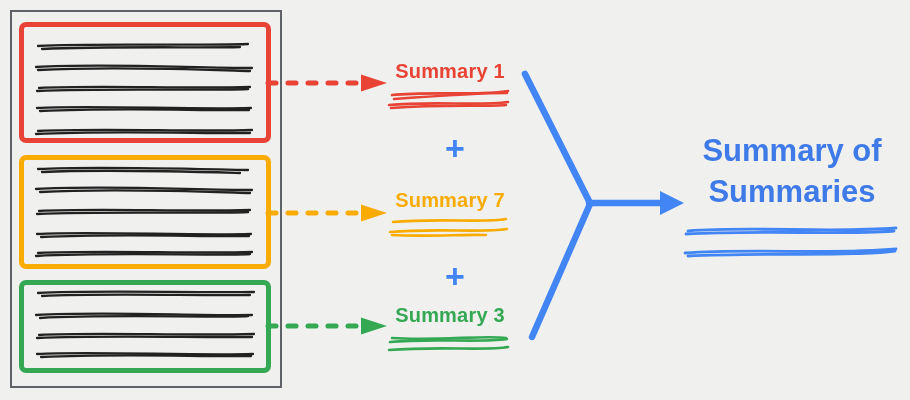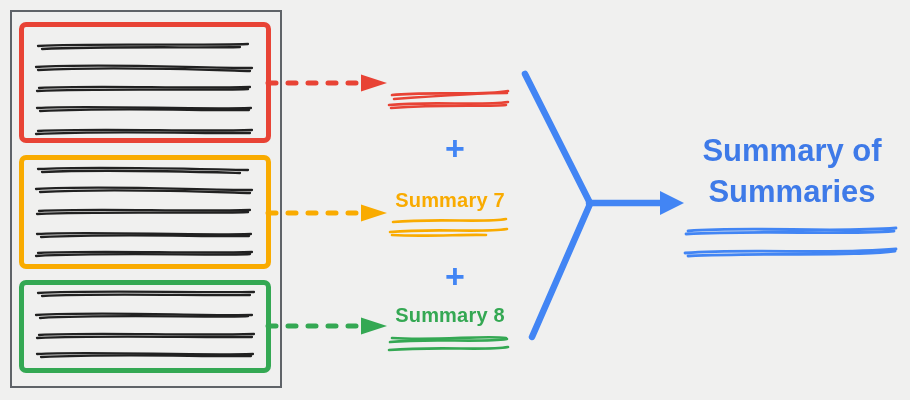--- a/index.html
+++ b/index.html
@@ -132,35 +132,36 @@
   </svg>
   <svg class="map-arrow a2" viewBox="0 0 132 26">
     <line x1="4" y1="13" x2="97" y2="13"></line>
       <polygon points="97,4.5 123,13 97,21.5"></polygon>
   </svg>
   <svg class="map-arrow a3" viewBox="0 0 132 26">
     <line x1="4" y1="13" x2="97" y2="13"></line>
       <polygon points="97,4.5 123,13 97,21.5"></polygon>
   </svg>
 
+  <div class="sum-label s1">Summary 1</div>
   <svg class="sum-scribble s1" viewBox="0 0 128 28">
     <path d="M6,9 C45,5 95,10 122,5"></path>
     <path d="M8,13 C50,10 100,7 121,7"></path>
     <path d="M3,19 C45,15 95,20 122,16"></path>
     <path d="M5,22 C60,18 100,21 120,19"></path>
   </svg>
 
   <div class="sum-label s2">Summary 7</div>
   <svg class="sum-scribble s2" viewBox="0 0 128 28">
     <path d="M7,8 C50,4 100,9 120,5"></path>
     <path d="M4,18 C50,14 95,19 121,15"></path>
     <path d="M6,21 C40,23 80,20 100,21"></path>
   </svg>
 
-  <div class="sum-label s3">Summary 8</div>
+  <div class="sum-label s3">Summary 3</div>
   <svg class="sum-scribble s3" viewBox="0 0 128 28">
     <path d="M6,7 C50,10 100,4 120,7"></path>
     <path d="M4,11 C45,7 95,12 121,8"></path>
     <path d="M3,19 C55,15 100,20 122,16"></path>
   </svg>
 
   <div class="plus p1">+</div>
   <div class="plus p2">+</div>
 
   <svg class="merge" viewBox="0 0 200 292">

